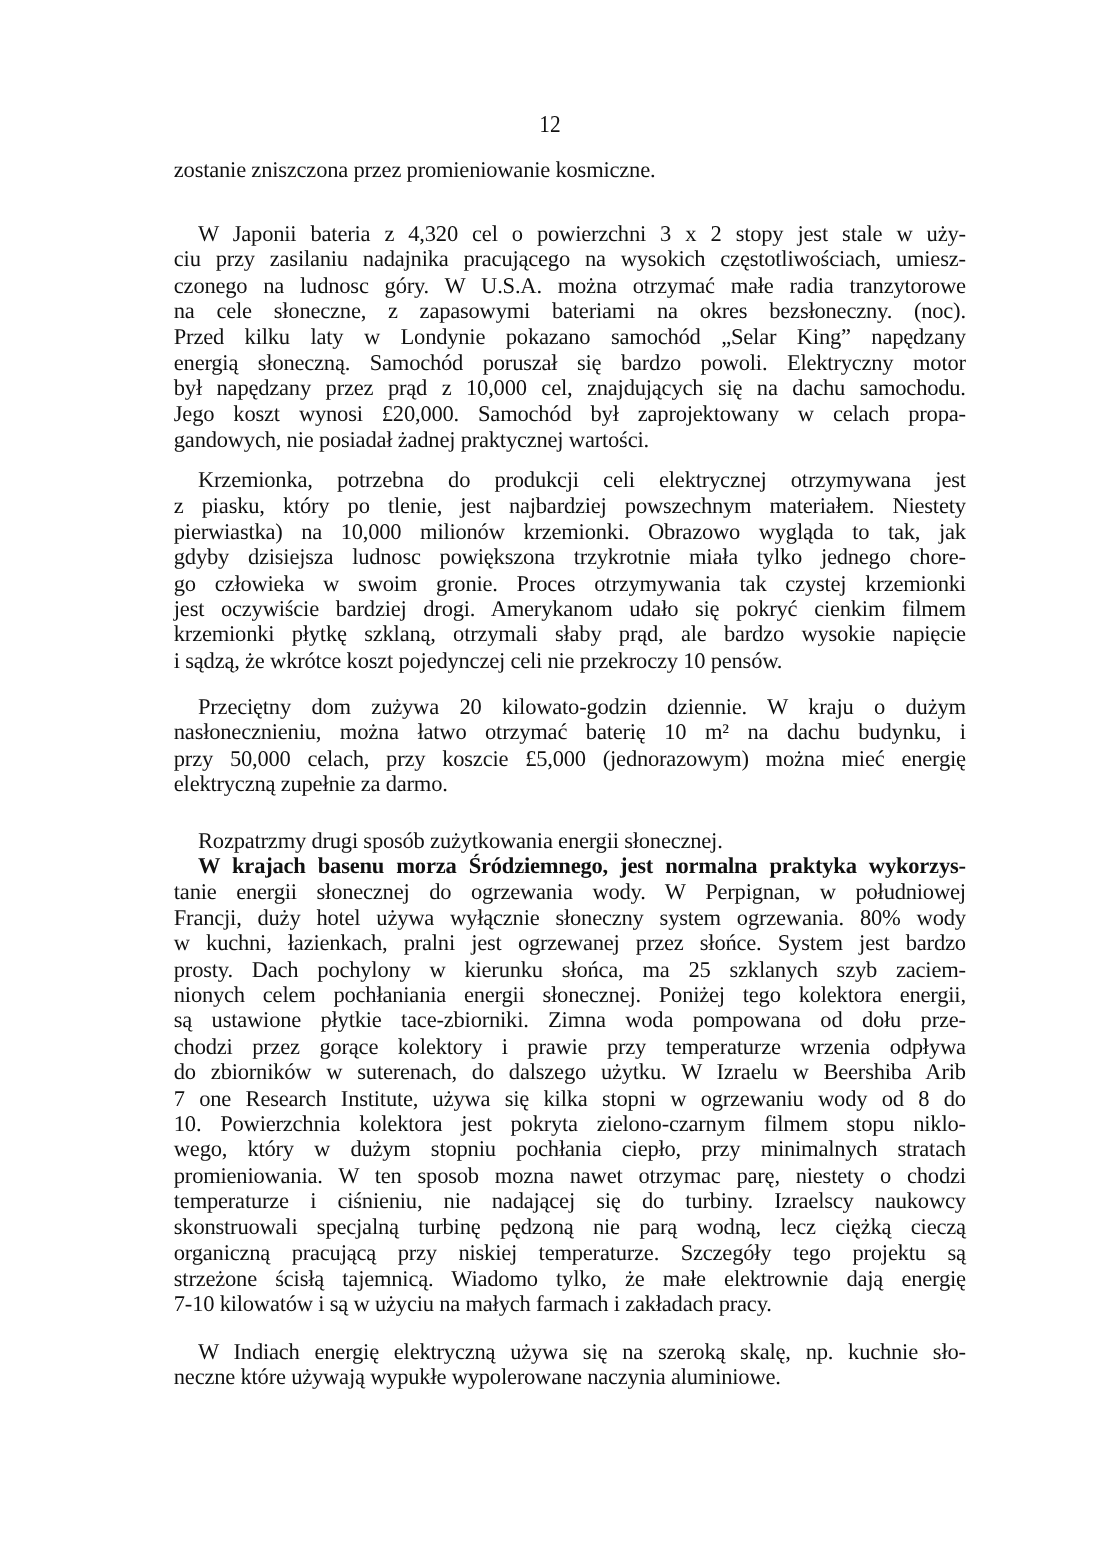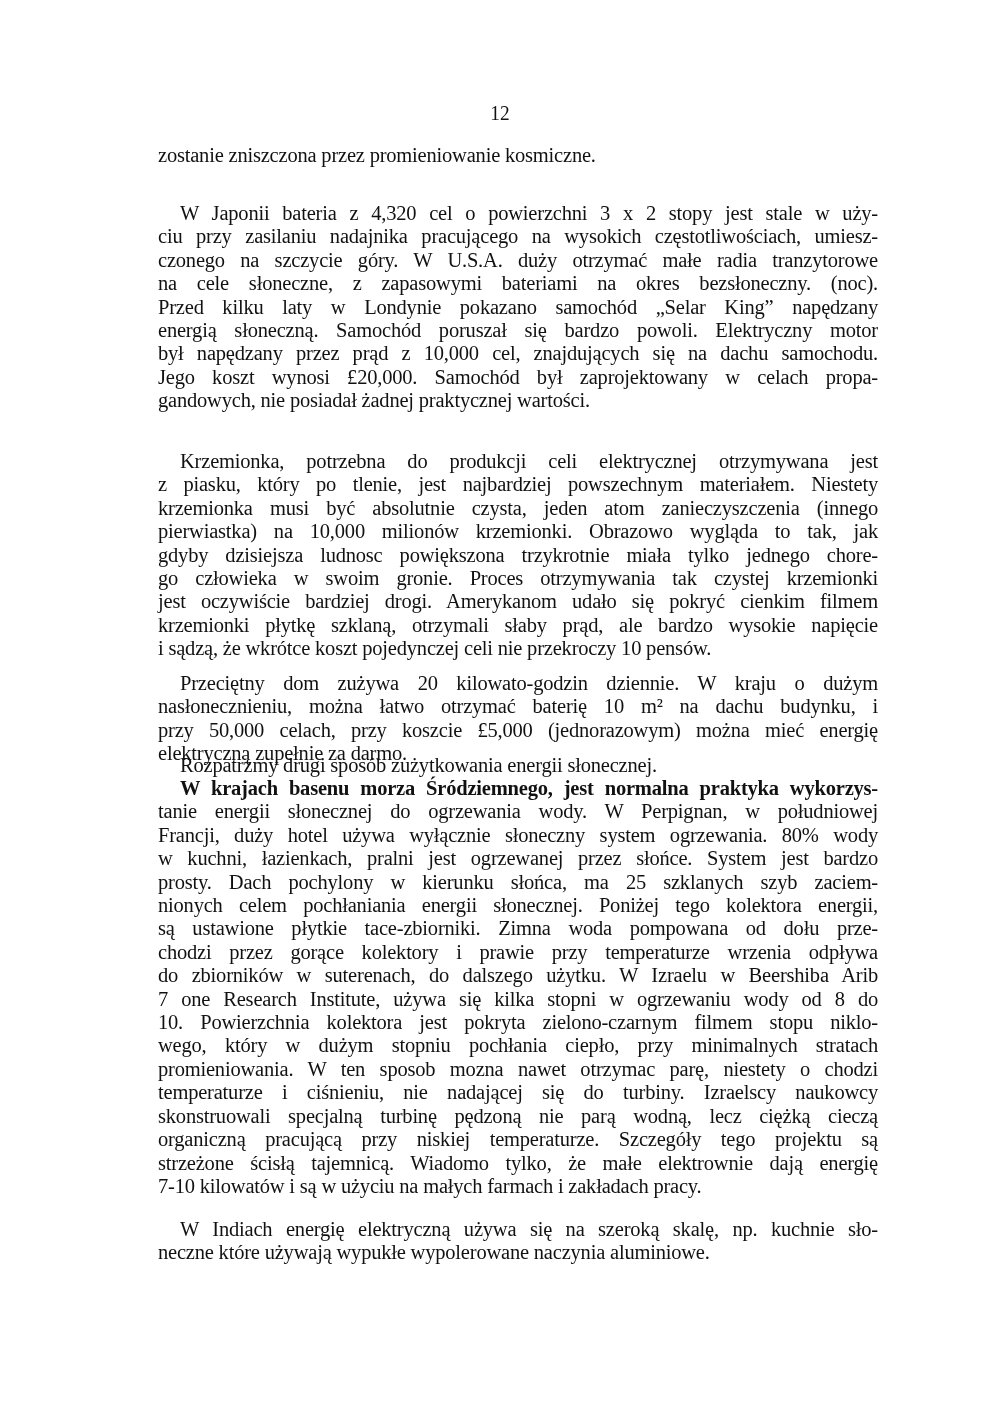--- a/index.html
+++ b/index.html
@@ -56,42 +56,41 @@
 
   <div class="text-block">
 
     <div class="para" style="position:absolute; top:4px; left:0; width:720px;">
       <span class="line last">zostanie zniszczona przez promieniowanie kosmiczne.</span>
     </div>
 
     <div class="para" style="position:absolute; top:62px; left:0; width:720px;">
       <span class="line" style="padding-left:22px;">W Japonii bateria z 4,320 cel o powierzchni 3 x 2 stopy jest stale w uży-</span>
       <span class="line">ciu przy zasilaniu nadajnika pracującego na wysokich częstotliwościach, umiesz-</span>
-      <span class="line">czonego na szczycie góry. W U.S.A. duży otrzymać małe radia tranzytorowe</span>
+      <span class="line">czonego na ludnosc góry. W U.S.A. można otrzymać małe radia tranzytorowe</span>
       <span class="line">na cele słoneczne, z zapasowymi bateriami na okres bezsłoneczny. (noc).</span>
       <span class="line">Przed kilku laty w Londynie pokazano samochód „Selar King” napędzany</span>
       <span class="line">energią słoneczną. Samochód poruszał się bardzo powoli. Elektryczny motor</span>
       <span class="line">był napędzany przez prąd z 10,000 cel, znajdujących się na dachu samochodu.</span>
       <span class="line">Jego koszt wynosi £20,000. Samochód był zaprojektowany w celach propa-</span>
       <span class="line last">gandowych, nie posiadał żadnej praktycznej wartości.</span>
     </div>
 
-    <div class="para" style="position:absolute; top:286px; left:0; width:720px;margin-top:24px;">
+    <div class="para" style="position:absolute; top:286px; left:0; width:720px;">
       <span class="line" style="padding-left:22px;">Krzemionka, potrzebna do produkcji celi elektrycznej otrzymywana jest</span>
       <span class="line">z piasku, który po tlenie, jest najbardziej powszechnym materiałem. Niestety</span>
-      <span class="line">krzemionka musi być absolutnie czysta, jeden atom zanieczyszczenia (innego</span>
       <span class="line">pierwiastka) na 10,000 milionów krzemionki. Obrazowo wygląda to tak, jak</span>
       <span class="line">gdyby dzisiejsza ludnosc powiększona trzykrotnie miała tylko jednego chore-</span>
       <span class="line">go człowieka w swoim gronie. Proces otrzymywania tak czystej krzemionki</span>
       <span class="line">jest oczywiście bardziej drogi. Amerykanom udało się pokryć cienkim filmem</span>
       <span class="line">krzemionki płytkę szklaną, otrzymali słaby prąd, ale bardzo wysokie napięcie</span>
       <span class="line last">i sądzą, że wkrótce koszt pojedynczej celi nie przekroczy 10 pensów.</span>
     </div>
 
-    <div class="para" style="position:absolute; top:532px; left:0; width:720px;">
+    <div class="para" style="position:absolute; top:492px; left:0; width:720px;">
       <span class="line" style="padding-left:22px;">Przeciętny dom zużywa 20 kilowato-godzin dziennie. W kraju o dużym</span>
       <span class="line">nasłonecznieniu, można łatwo otrzymać baterię 10 m² na dachu budynku, i</span>
       <span class="line">przy 50,000 celach, przy koszcie £5,000 (jednorazowym) można mieć energię</span>
       <span class="line last">elektryczną zupełnie za darmo.</span>
     </div>
 
     <div class="para" style="position:absolute; top:614px; left:0; width:720px;">
       <span class="line last" style="padding-left:22px;">Rozpatrzmy drugi sposób zużytkowania energii słonecznej.</span>
     </div>
 

